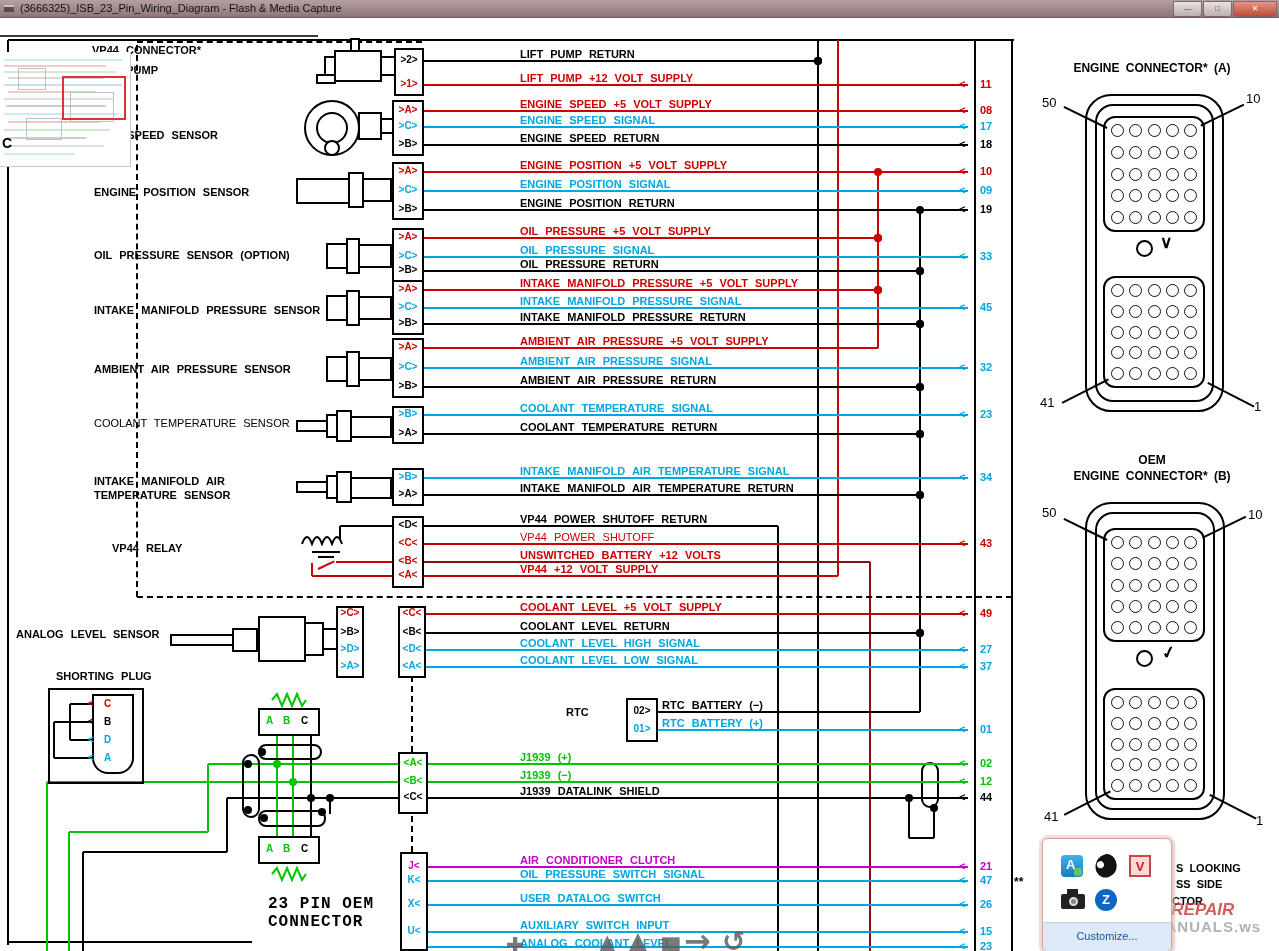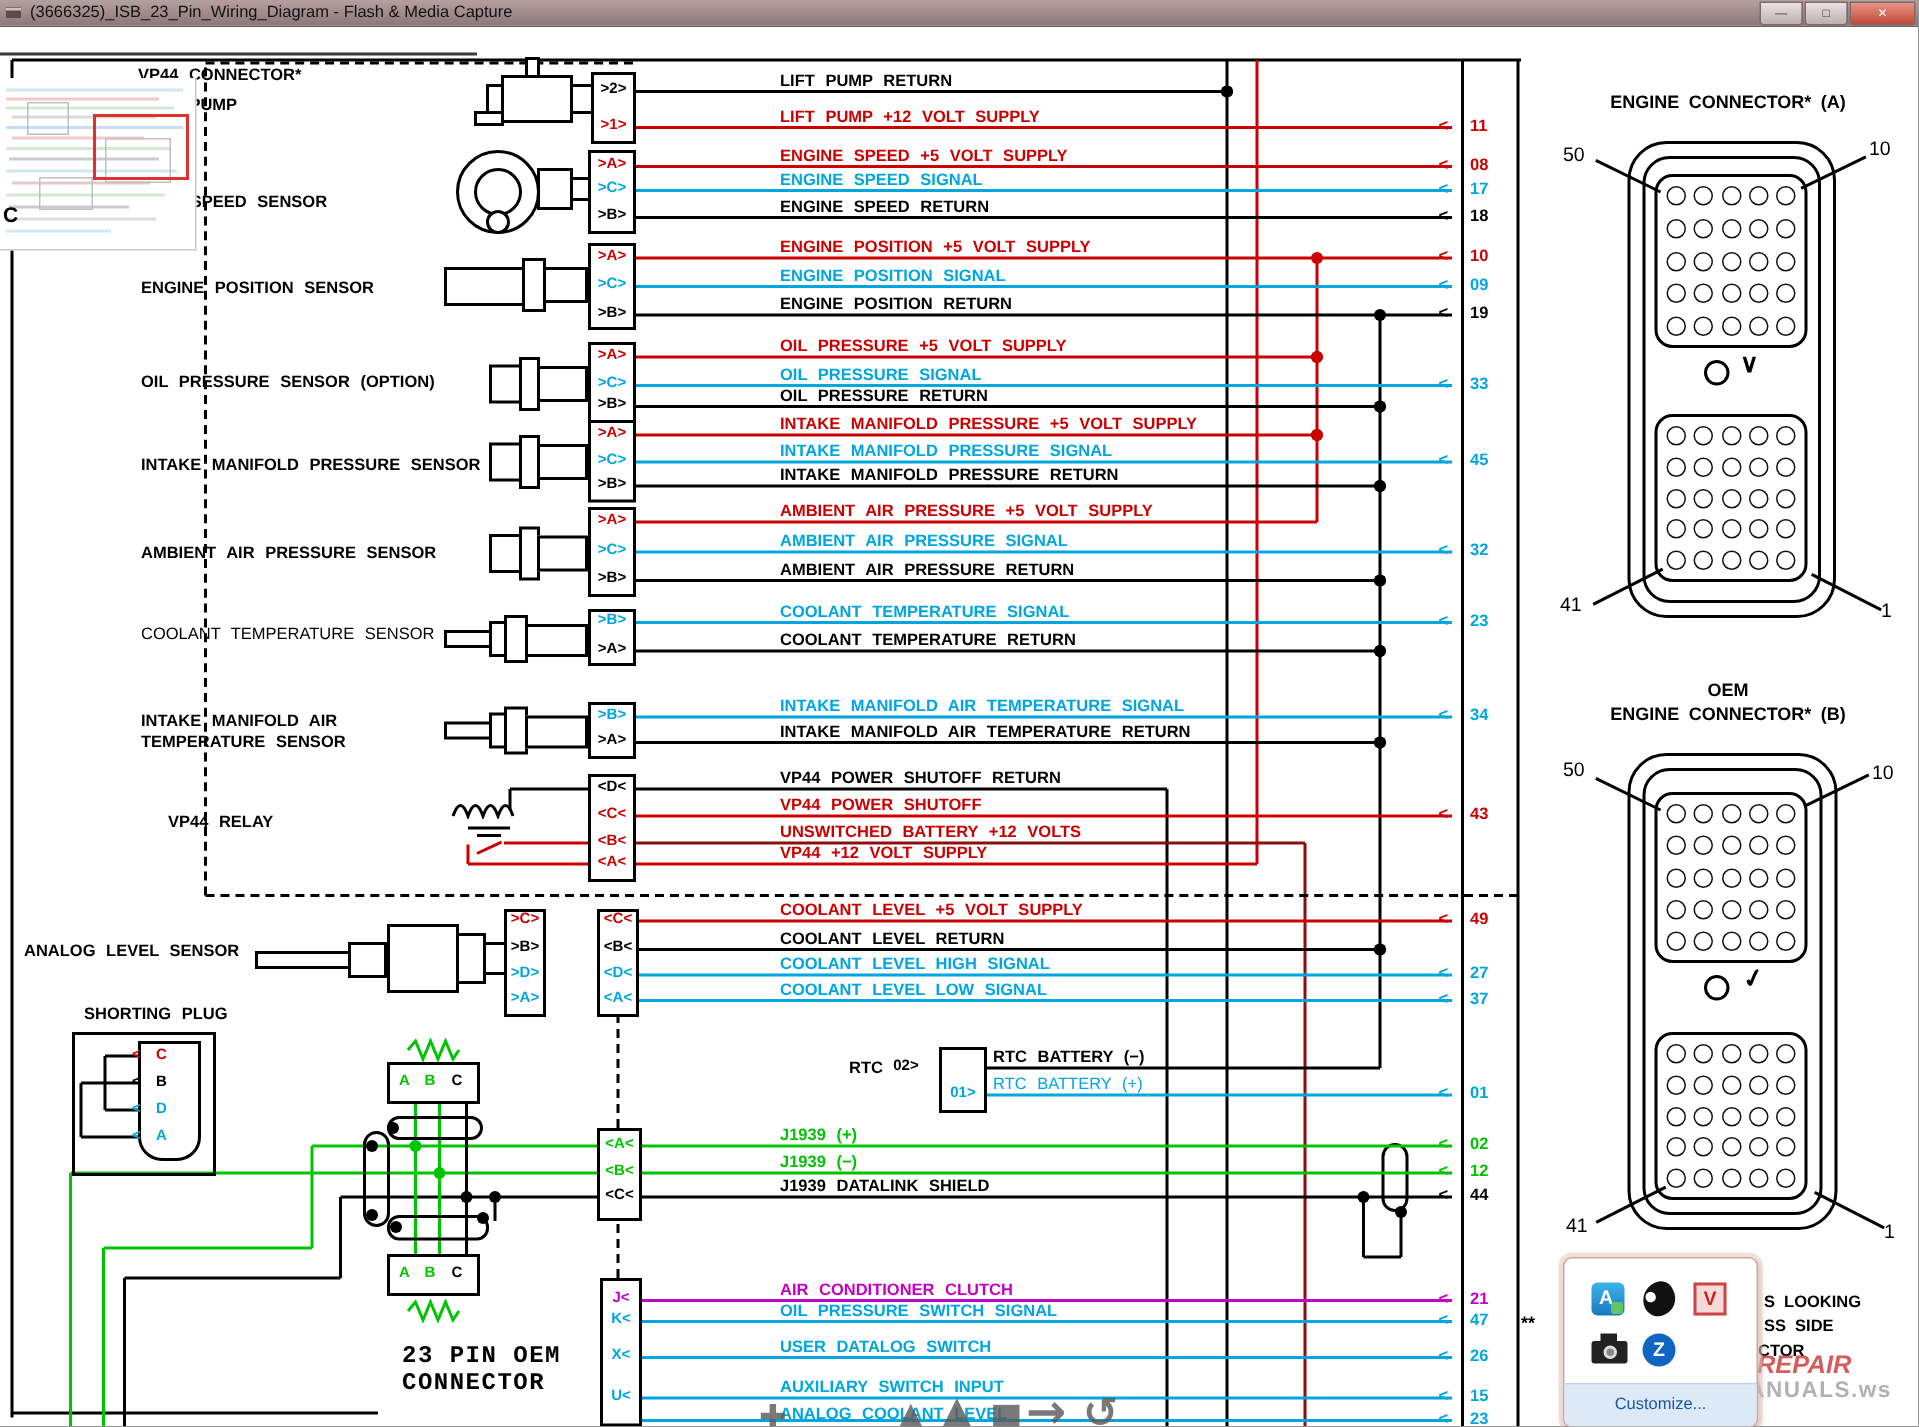--- a/index.html
+++ b/index.html
@@ -246,21 +246,21 @@
       <div class="ln" style="left: 424px; top: 477px; width: 544px; height: 2px; background: rgb(0, 166, 223);"></div>
       <div class="tx" style="left: 520px; top: 465px; color: rgb(0, 166, 223); font-size: 11px; font-weight: bold; word-spacing: 4px;">INTAKE MANIFOLD AIR TEMPERATURE SIGNAL</div>
       <div class="tx" style="left: 959px; top: 471px; color: rgb(0, 166, 223); font-size: 11px; font-weight: bold;">&lt;</div>
       <div class="tx" style="left: 980px; top: 471px; color: rgb(0, 166, 223); font-size: 11px; font-weight: bold;">34</div>
       <div class="ln" style="left: 424px; top: 494px; width: 496px; height: 2px; background: rgb(0, 0, 0);"></div>
       <div class="tx" style="left: 520px; top: 482px; color: rgb(0, 0, 0); font-size: 11px; font-weight: bold; word-spacing: 4px;">INTAKE MANIFOLD AIR TEMPERATURE RETURN</div>
       <div class="dot" style="left: 916px; top: 491px; width: 8px; height: 8px; background: rgb(0, 0, 0);"></div>
       <div class="ln" style="left: 424px; top: 525px; width: 354px; height: 2px; background: rgb(0, 0, 0);"></div>
       <div class="tx" style="left: 520px; top: 513px; color: rgb(0, 0, 0); font-size: 11px; font-weight: bold; word-spacing: 4px;">VP44 POWER SHUTOFF RETURN</div>
       <div class="ln" style="left: 424px; top: 543px; width: 544px; height: 2px; background: rgb(204, 0, 0);"></div>
-      <div class="tx" style="left: 520px; top: 531px; color: rgb(204, 0, 0); font-size: 11px; font-weight: bold; word-spacing: 4px;">VP44 POWER SHUTOFF</div>
+      <div class="tx" style="left: 520px; top: 531px; color: rgb(204, 0, 0); font-size: 11px; font-weight: normal; word-spacing: 4px;">VP44 POWER SHUTOFF</div>
       <div class="tx" style="left: 959px; top: 537px; color: rgb(204, 0, 0); font-size: 11px; font-weight: bold;">&lt;</div>
       <div class="tx" style="left: 980px; top: 537px; color: rgb(204, 0, 0); font-size: 11px; font-weight: bold;">43</div>
       <div class="ln" style="left: 424px; top: 561px; width: 446px; height: 2px; background: rgb(140, 15, 15);"></div>
       <div class="tx" style="left: 520px; top: 549px; color: rgb(204, 0, 0); font-size: 11px; font-weight: bold; word-spacing: 4px;">UNSWITCHED BATTERY +12 VOLTS</div>
       <div class="ln" style="left: 424px; top: 575px; width: 414px; height: 2px; background: rgb(204, 0, 0);"></div>
       <div class="tx" style="left: 520px; top: 563px; color: rgb(204, 0, 0); font-size: 11px; font-weight: bold; word-spacing: 4px;">VP44 +12 VOLT SUPPLY</div>
       <div class="ln" style="left: 426px; top: 613px; width: 542px; height: 2px; background: rgb(204, 0, 0);"></div>
       <div class="tx" style="left: 520px; top: 601px; color: rgb(204, 0, 0); font-size: 11px; font-weight: bold; word-spacing: 4px;">COOLANT LEVEL +5 VOLT SUPPLY</div>
       <div class="tx" style="left: 959px; top: 607px; color: rgb(204, 0, 0); font-size: 11px; font-weight: bold;">&lt;</div>
       <div class="tx" style="left: 980px; top: 607px; color: rgb(204, 0, 0); font-size: 11px; font-weight: bold;">49</div>
@@ -271,21 +271,21 @@
       <div class="tx" style="left: 520px; top: 637px; color: rgb(0, 166, 223); font-size: 11px; font-weight: bold; word-spacing: 4px;">COOLANT LEVEL HIGH SIGNAL</div>
       <div class="tx" style="left: 959px; top: 643px; color: rgb(0, 166, 223); font-size: 11px; font-weight: bold;">&lt;</div>
       <div class="tx" style="left: 980px; top: 643px; color: rgb(0, 166, 223); font-size: 11px; font-weight: bold;">27</div>
       <div class="ln" style="left: 426px; top: 666px; width: 542px; height: 2px; background: rgb(0, 166, 223);"></div>
       <div class="tx" style="left: 520px; top: 654px; color: rgb(0, 166, 223); font-size: 11px; font-weight: bold; word-spacing: 4px;">COOLANT LEVEL LOW SIGNAL</div>
       <div class="tx" style="left: 959px; top: 660px; color: rgb(0, 166, 223); font-size: 11px; font-weight: bold;">&lt;</div>
       <div class="tx" style="left: 980px; top: 660px; color: rgb(0, 166, 223); font-size: 11px; font-weight: bold;">37</div>
       <div class="ln" style="left: 658px; top: 711px; width: 262px; height: 2px; background: rgb(0, 0, 0);"></div>
       <div class="tx" style="left: 662px; top: 699px; color: rgb(0, 0, 0); font-size: 11px; font-weight: bold; word-spacing: 4px;">RTC BATTERY (−)</div>
       <div class="ln" style="left: 658px; top: 729px; width: 310px; height: 2px; background: rgb(0, 166, 223);"></div>
-      <div class="tx" style="left: 662px; top: 717px; color: rgb(0, 166, 223); font-size: 11px; font-weight: normal; word-spacing: 4px;">RTC BATTERY (+)</div>
+      <div class="tx" style="left: 662px; top: 717px; color: rgb(0, 166, 223); font-size: 11px; font-weight: bold; word-spacing: 4px;">RTC BATTERY (+)</div>
       <div class="tx" style="left: 959px; top: 723px; color: rgb(0, 166, 223); font-size: 11px; font-weight: bold;">&lt;</div>
       <div class="tx" style="left: 980px; top: 723px; color: rgb(0, 166, 223); font-size: 11px; font-weight: bold;">01</div>
       <div class="ln" style="left: 428px; top: 763px; width: 540px; height: 2px; background: rgb(0, 196, 0);"></div>
       <div class="tx" style="left: 520px; top: 751px; color: rgb(0, 196, 0); font-size: 11px; font-weight: bold; word-spacing: 4px;">J1939 (+)</div>
       <div class="tx" style="left: 959px; top: 757px; color: rgb(0, 196, 0); font-size: 11px; font-weight: bold;">&lt;</div>
       <div class="tx" style="left: 980px; top: 757px; color: rgb(0, 196, 0); font-size: 11px; font-weight: bold;">02</div>
       <div class="ln" style="left: 428px; top: 781px; width: 540px; height: 2px; background: rgb(0, 196, 0);"></div>
       <div class="tx" style="left: 520px; top: 769px; color: rgb(0, 196, 0); font-size: 11px; font-weight: bold; word-spacing: 4px;">J1939 (−)</div>
       <div class="tx" style="left: 959px; top: 775px; color: rgb(0, 196, 0); font-size: 11px; font-weight: bold;">&lt;</div>
       <div class="tx" style="left: 980px; top: 775px; color: rgb(0, 196, 0); font-size: 11px; font-weight: bold;">12</div>
@@ -351,21 +351,21 @@
       <div class="tx" style="left: 350px; top: 607px; color: rgb(204, 0, 0); font-size: 10px; font-weight: bold; transform: translateX(-50%);">&gt;C&gt;</div>
       <div class="tx" style="left: 350px; top: 626px; color: rgb(0, 0, 0); font-size: 10px; font-weight: bold; transform: translateX(-50%);">&gt;B&gt;</div>
       <div class="tx" style="left: 350px; top: 643px; color: rgb(0, 166, 223); font-size: 10px; font-weight: bold; transform: translateX(-50%);">&gt;D&gt;</div>
       <div class="tx" style="left: 350px; top: 660px; color: rgb(0, 166, 223); font-size: 10px; font-weight: bold; transform: translateX(-50%);">&gt;A&gt;</div>
       <div class="pb" style="left: 398px; top: 606px; width: 28px; height: 72px;"></div>
       <div class="tx" style="left: 412px; top: 607px; color: rgb(204, 0, 0); font-size: 10px; font-weight: bold; transform: translateX(-50%);">&lt;C&lt;</div>
       <div class="tx" style="left: 412px; top: 626px; color: rgb(0, 0, 0); font-size: 10px; font-weight: bold; transform: translateX(-50%);">&lt;B&lt;</div>
       <div class="tx" style="left: 412px; top: 643px; color: rgb(0, 166, 223); font-size: 10px; font-weight: bold; transform: translateX(-50%);">&lt;D&lt;</div>
       <div class="tx" style="left: 412px; top: 660px; color: rgb(0, 166, 223); font-size: 10px; font-weight: bold; transform: translateX(-50%);">&lt;A&lt;</div>
       <div class="pb" style="left: 626px; top: 698px; width: 32px; height: 44px;"></div>
-      <div class="tx" style="left: 604px; top: 705px; color: rgb(0, 0, 0); font-size: 10px; font-weight: bold; transform: translateX(-50%);">02&gt;</div>
+      <div class="tx" style="left: 642px; top: 705px; color: rgb(0, 0, 0); font-size: 10px; font-weight: bold; transform: translateX(-50%);">02&gt;</div>
       <div class="tx" style="left: 642px; top: 723px; color: rgb(0, 166, 223); font-size: 10px; font-weight: bold; transform: translateX(-50%);">01&gt;</div>
       <div class="pb" style="left: 398px; top: 752px; width: 30px; height: 62px;"></div>
       <div class="tx" style="left: 413px; top: 757px; color: rgb(0, 196, 0); font-size: 10px; font-weight: bold; transform: translateX(-50%);">&lt;A&lt;</div>
       <div class="tx" style="left: 413px; top: 775px; color: rgb(0, 196, 0); font-size: 10px; font-weight: bold; transform: translateX(-50%);">&lt;B&lt;</div>
       <div class="tx" style="left: 413px; top: 791px; color: rgb(0, 0, 0); font-size: 10px; font-weight: bold; transform: translateX(-50%);">&lt;C&lt;</div>
       <div class="pb" style="left: 400px; top: 852px; width: 28px; height: 99px;"></div>
       <div class="tx" style="left: 414px; top: 860px; color: rgb(196, 0, 196); font-size: 10px; font-weight: bold; transform: translateX(-50%);">J&lt;</div>
       <div class="tx" style="left: 414px; top: 874px; color: rgb(0, 166, 223); font-size: 10px; font-weight: bold; transform: translateX(-50%);">K&lt;</div>
       <div class="tx" style="left: 414px; top: 898px; color: rgb(0, 166, 223); font-size: 10px; font-weight: bold; transform: translateX(-50%);">X&lt;</div>
       <div class="tx" style="left: 414px; top: 925px; color: rgb(0, 166, 223); font-size: 10px; font-weight: bold; transform: translateX(-50%);">U&lt;</div>

